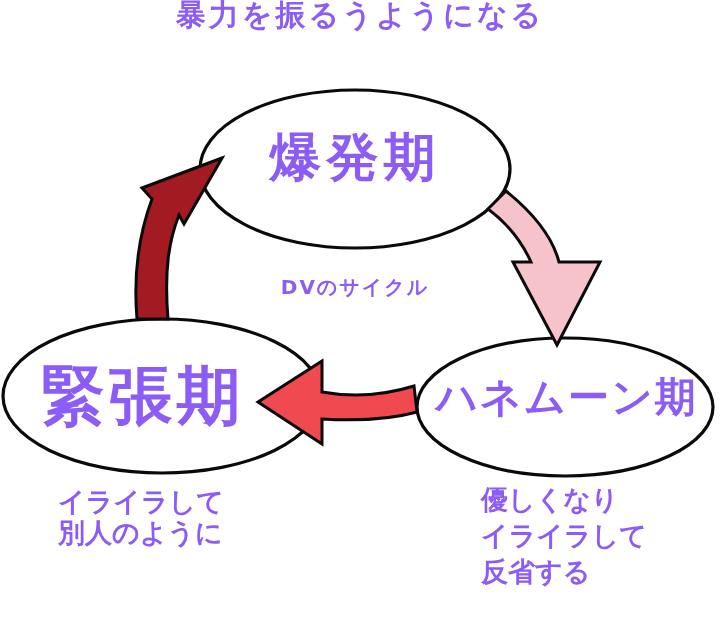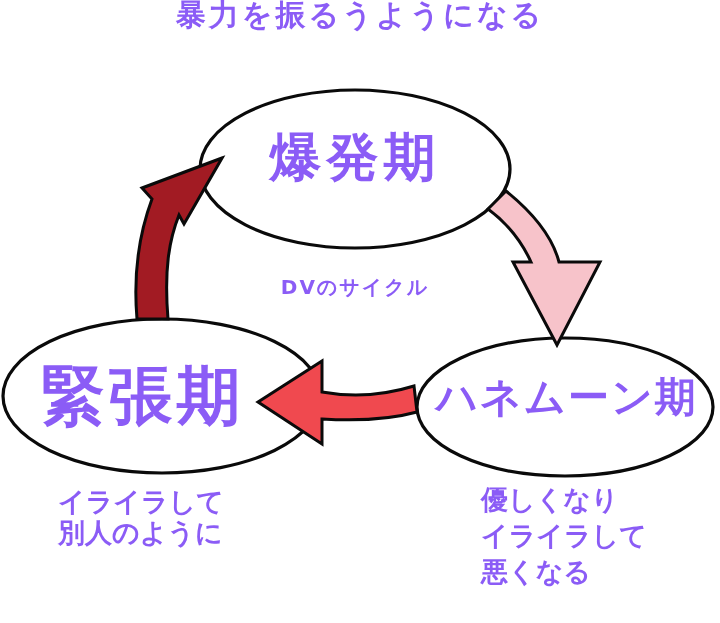--- a/index.html
+++ b/index.html
@@ -78,16 +78,16 @@
   <div class="txt honeymoon-label">ハネムーン期</div>
 
   <div class="caption caption-left">
     <div class="cap-line">イライラして</div>
     <div class="cap-line">別人のように</div>
   </div>
 
   <div class="caption caption-right">
     <div class="cap-line">優しくなり</div>
     <div class="cap-line">イライラして</div>
-    <div class="cap-line">悪くなる</div>
+    <div class="cap-line">反省する</div>
   </div>
 
 </div>
 
 </body></html>

